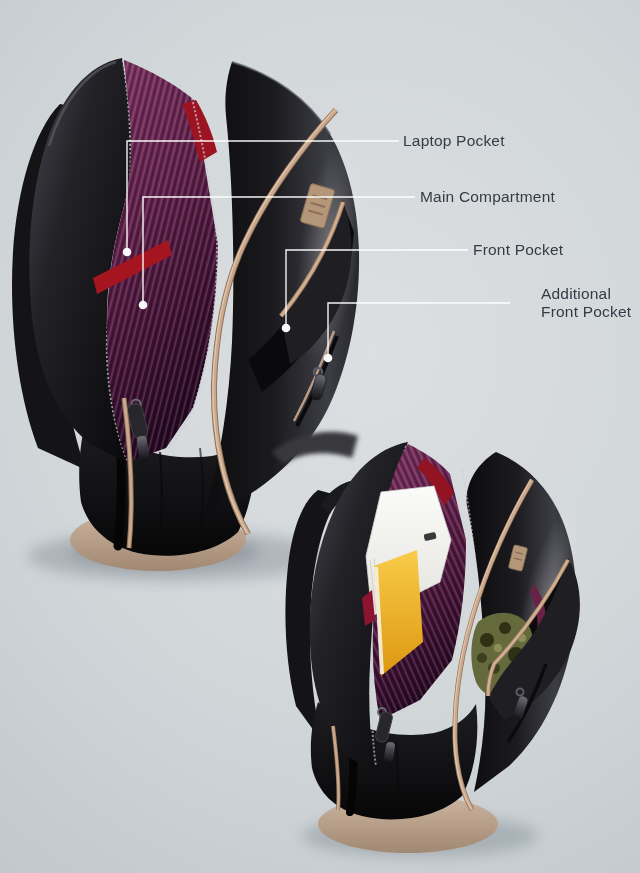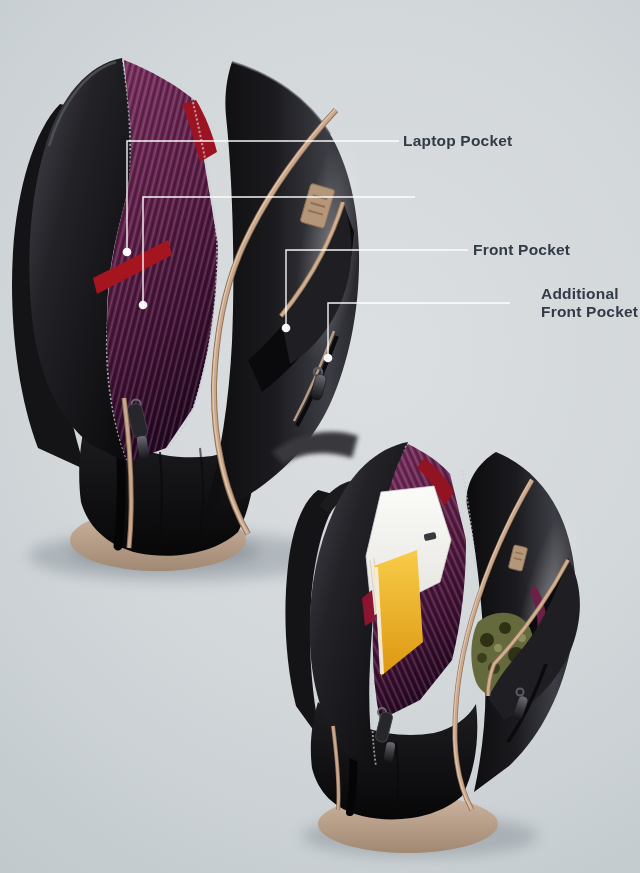--- a/index.html
+++ b/index.html
@@ -12,21 +12,21 @@
     background:radial-gradient(ellipse 120% 95% at 58% 40%,
       var(--background-center,#dcdfe2) 0%, #d2d7da 42%,
       #c6cdd0 68%, var(--background-edge,#b9c1c5) 100%);
   }
   .scene,.leaders{position:absolute;left:0;top:0;width:640px;height:873px;display:block;}
   .leaders{pointer-events:none;}
   .leader-line{fill:none;stroke:var(--leader-line,#ffffff);stroke-width:1.4;opacity:.95;}
   .leader-dot{fill:var(--leader-line,#ffffff);opacity:.97;}
   .callout{
     position:absolute;
-    font-weight:bold;font-size:15.5px;line-height:18px;
+    font-weight:normal;font-size:15.5px;line-height:18px;
     color:var(--label-text,#333b46);letter-spacing:.2px;
     white-space:pre-line;
   }
   .c1{left:403px;top:132px;}
   .c2{left:420px;top:188px;}
   .c3{left:473px;top:241px;}
   .c4{left:515px;top:285px;margin-left:26px;}
 </style>
 </head>
 <body>
@@ -261,16 +261,17 @@
     <circle class="leader-dot" cx="127" cy="252" r="4.3"></circle>
     <polyline class="leader-line" points="415,197 143,197 143,305"></polyline>
     <circle class="leader-dot" cx="143" cy="305" r="4.3"></circle>
     <polyline class="leader-line" points="468,250 286,250 286,328"></polyline>
     <circle class="leader-dot" cx="286" cy="328" r="4.3"></circle>
     <polyline class="leader-line" points="510,303 328,303 328,358"></polyline>
     <circle class="leader-dot" cx="328" cy="358" r="4.3"></circle>
   </svg>
 
   <div class="callout c1">Laptop Pocket</div>
+  <div class="callout c2">Main Compartment</div>
   <div class="callout c3">Front Pocket</div>
   <div class="callout c4">Additional
 Front Pocket</div>
 </div>
 
 </body></html>

